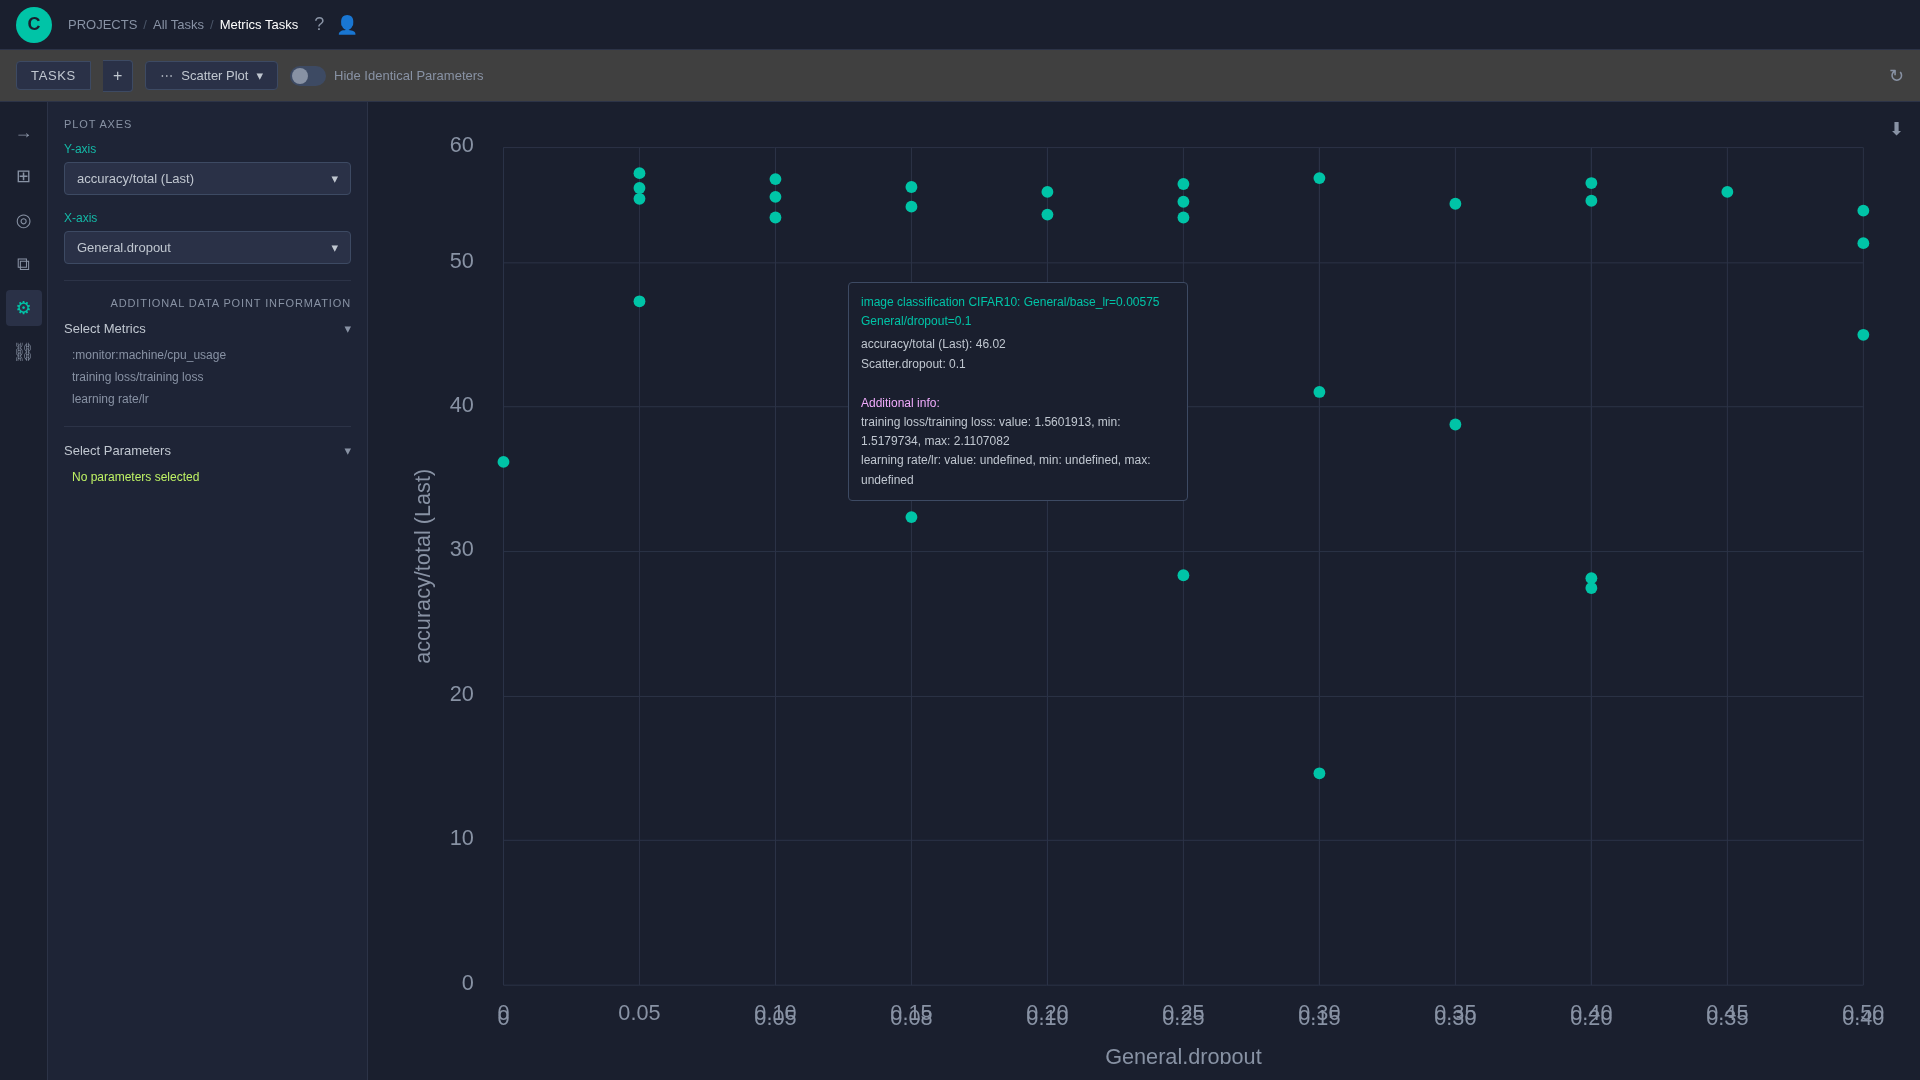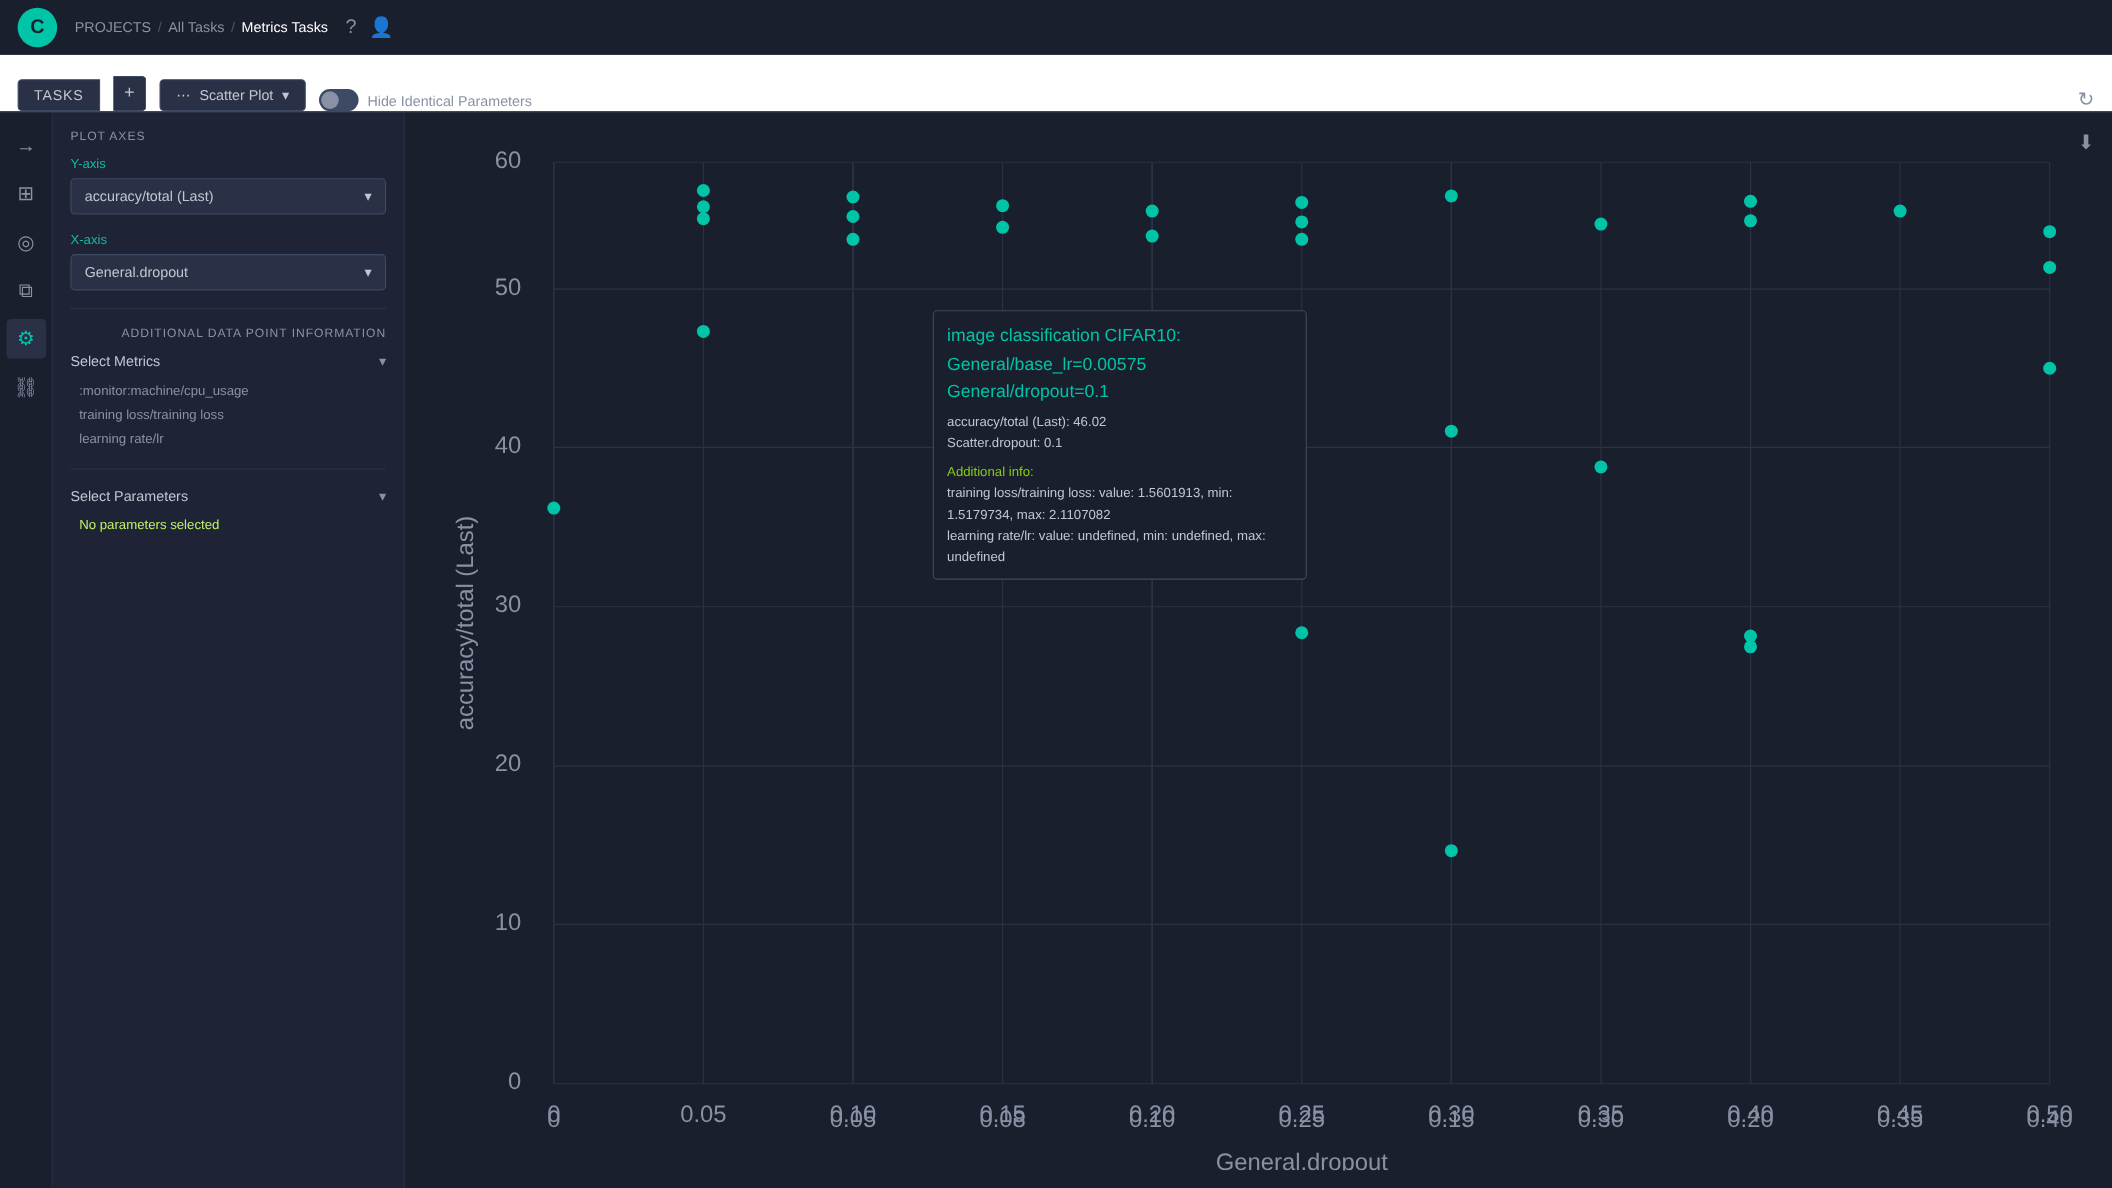--- a/index.html
+++ b/index.html
@@ -80,24 +80,24 @@
       margin-left: 16px;
     }
     .nav-icon {
       color: #8892a4;
       cursor: pointer;
       font-size: 18px;
     }
 
     
     .toolbar {
-      background: #ffffff;
+      background: #404040;
       height: 52px;
       display: flex;
-      align-items: flex-end;
+      align-items: center;
       padding: 0 16px;
       border-bottom: 1px solid #2c3347;
       flex-shrink: 0;
       gap: 12px;
     }
     .tasks-btn {
       background: #2a3147;
       border: 1px solid #3d4a63;
       color: #c0c7d0;
       padding: 6px 14px;
@@ -298,29 +298,29 @@
       padding: 10px 12px;
       font-size: 12px;
       color: #c0c7d0;
       max-width: 340px;
       line-height: 1.6;
       pointer-events: none;
     }
     .tooltip-title {
       color: #00c4a7;
       margin-bottom: 4px;
-      font-size: 16px;
+      font-size: 12px;
     }
     .tooltip-line {
       color: #c0c7d0;
       font-size: 12px;
     }
     .tooltip-section {
-      margin-top: 8px;
-      color: #84cc16;
+      margin-top: 20px;
+      color: #f0abfc;
       font-size: 12px;
     }
     .tooltip-info-line {
       font-size: 12px;
       color: #c0c7d0;
     }
   </style>
 </head>
 <body>
 

